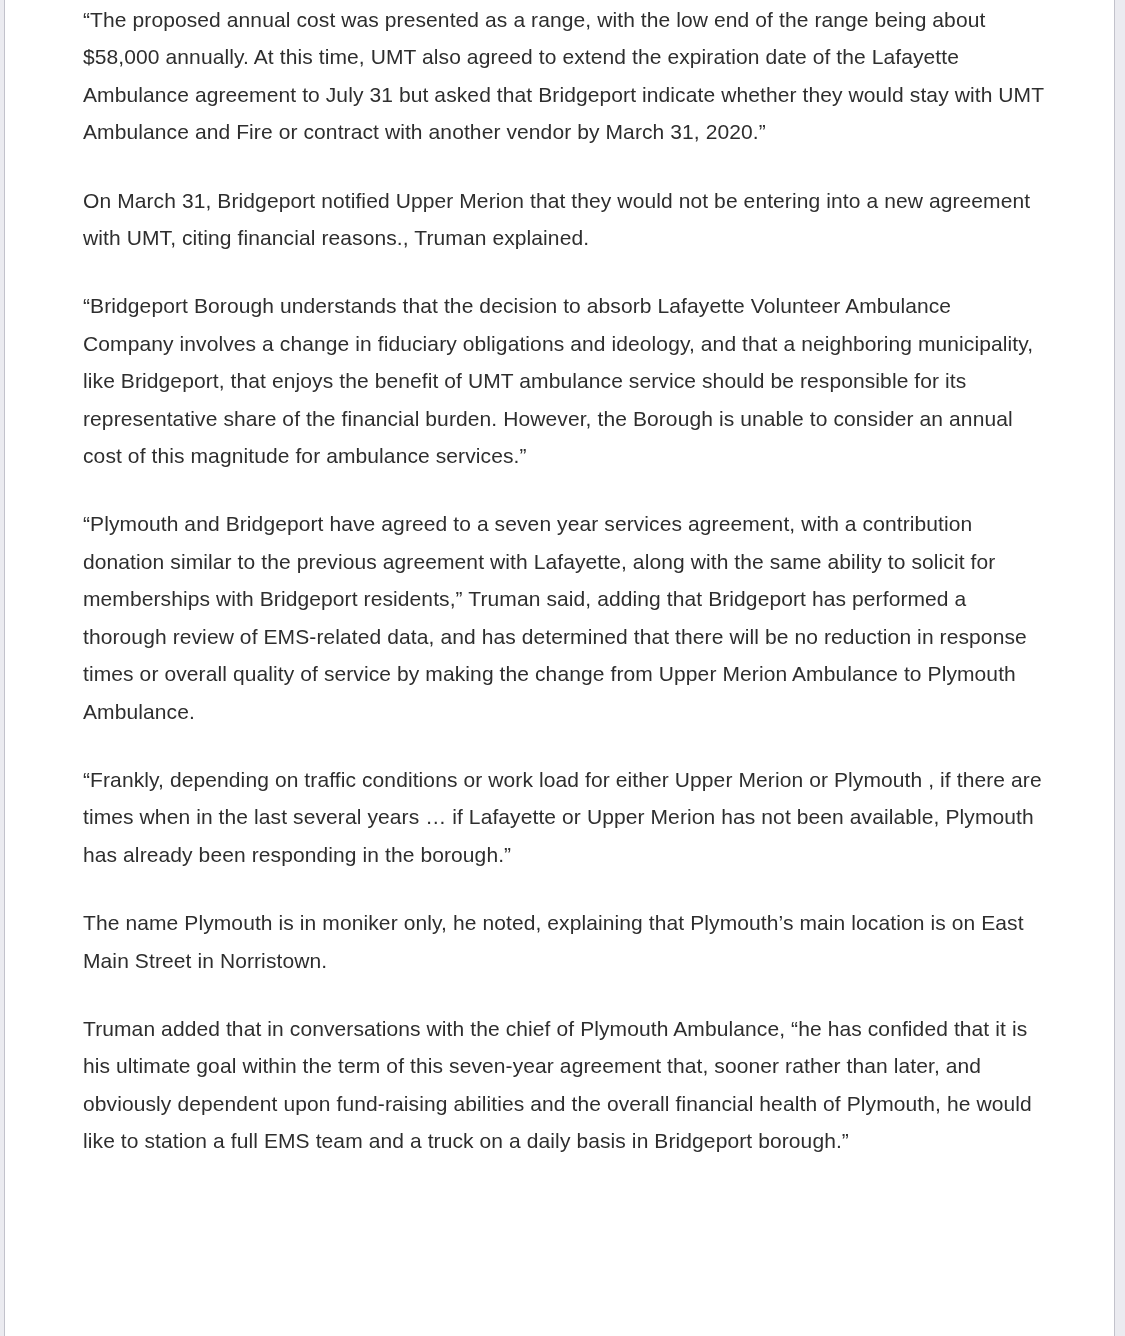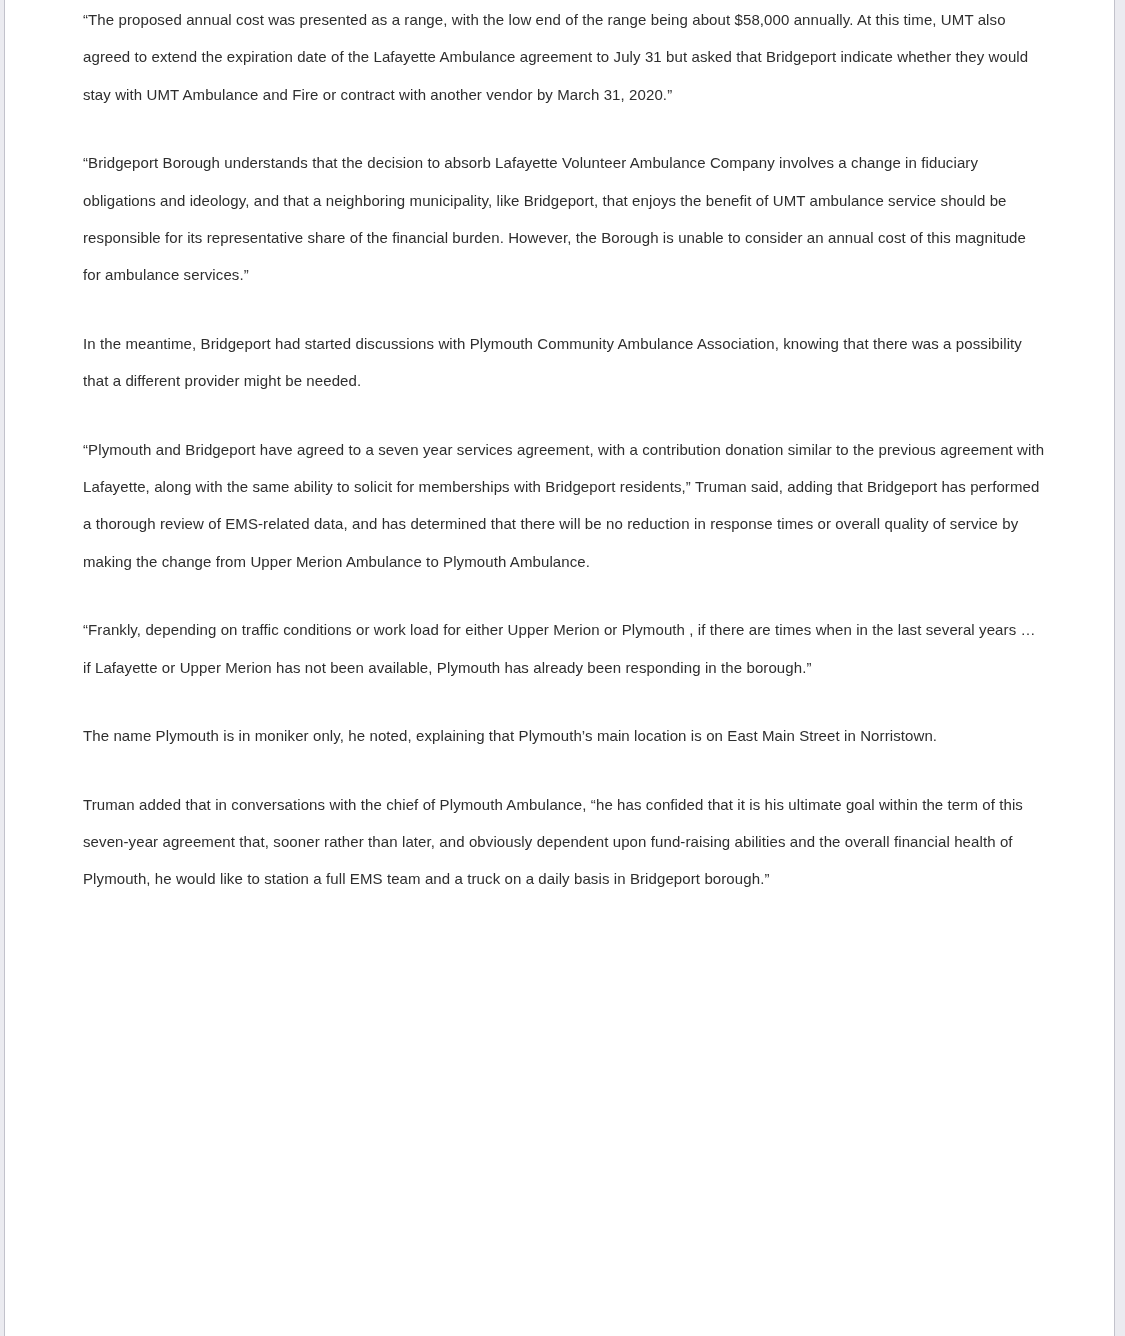--- a/index.html
+++ b/index.html
@@ -20,34 +20,34 @@
     left: 4px;
     right: 10px;
     background: var(--surface-color, #ffffff);
     border-left: 1px solid var(--border-color, #c2c2cb);
     border-right: 1px solid var(--border-color, #c2c2cb);
     box-sizing: border-box;
   }
   .article {
     padding: 1px 68px 0 78px;
     color: var(--text-color, #2e2e2e);
-    font-size: 15px;
+    font-size: 21px;
     line-height: 37.4px;
     letter-spacing: 0.1px;
   }
   .article p {
     margin: 0 0 31px 0;
   }
 </style>
 </head>
 <body>
 
 <div class="page">
   <article class="article">
     <p>“The proposed annual cost was presented as a range, with the low end of the range being about $58,000 annually. At this time, UMT also agreed to extend the expiration date of the Lafayette Ambulance agreement to July 31 but asked that Bridgeport indicate whether they would stay with UMT Ambulance and Fire or contract with another vendor by March 31, 2020.”</p>
+    <p>On March 31, Bridgeport notified Upper Merion that they would not be entering into a new agreement with UMT, citing financial reasons., Truman explained.</p>
     <p>“Bridgeport Borough understands that the decision to absorb Lafayette Volunteer Ambulance Company involves a change in fiduciary obligations and ideology, and that a neighboring municipality, like Bridgeport, that enjoys the benefit of UMT ambulance service should be responsible for its representative share of the financial burden. However, the Borough is unable to consider an annual cost of this magnitude for ambulance services.”</p>
-    <p>In the meantime, Bridgeport had started discussions with Plymouth Community Ambulance Association, knowing that there was a possibility that a different provider might be needed.</p>
     <p>“Plymouth and Bridgeport have agreed to a seven year services agreement, with a contribution donation similar to the previous agreement with Lafayette, along with the same ability to solicit for memberships with Bridgeport residents,” Truman said, adding that Bridgeport has performed a thorough review of EMS-related data, and has determined that there will be no reduction in response times or overall quality of service by making the change from Upper Merion Ambulance to Plymouth Ambulance.</p>
     <p>“Frankly, depending on traffic conditions or work load for either Upper Merion or Plymouth , if there are times when in the last several years … if Lafayette or Upper Merion has not been available, Plymouth has already been responding in the borough.”</p>
     <p>The name Plymouth is in moniker only, he noted, explaining that Plymouth’s main location is on East Main Street in Norristown.</p>
     <p>Truman added that in conversations with the chief of Plymouth Ambulance, “he has confided that it is his ultimate goal within the term of this seven-year agreement that, sooner rather than later, and obviously dependent upon fund-raising abilities and the overall financial health of Plymouth, he would like to station a full EMS team and a truck on a daily basis in Bridgeport borough.”</p>
   </article>
 </div>
 
 </body></html>

